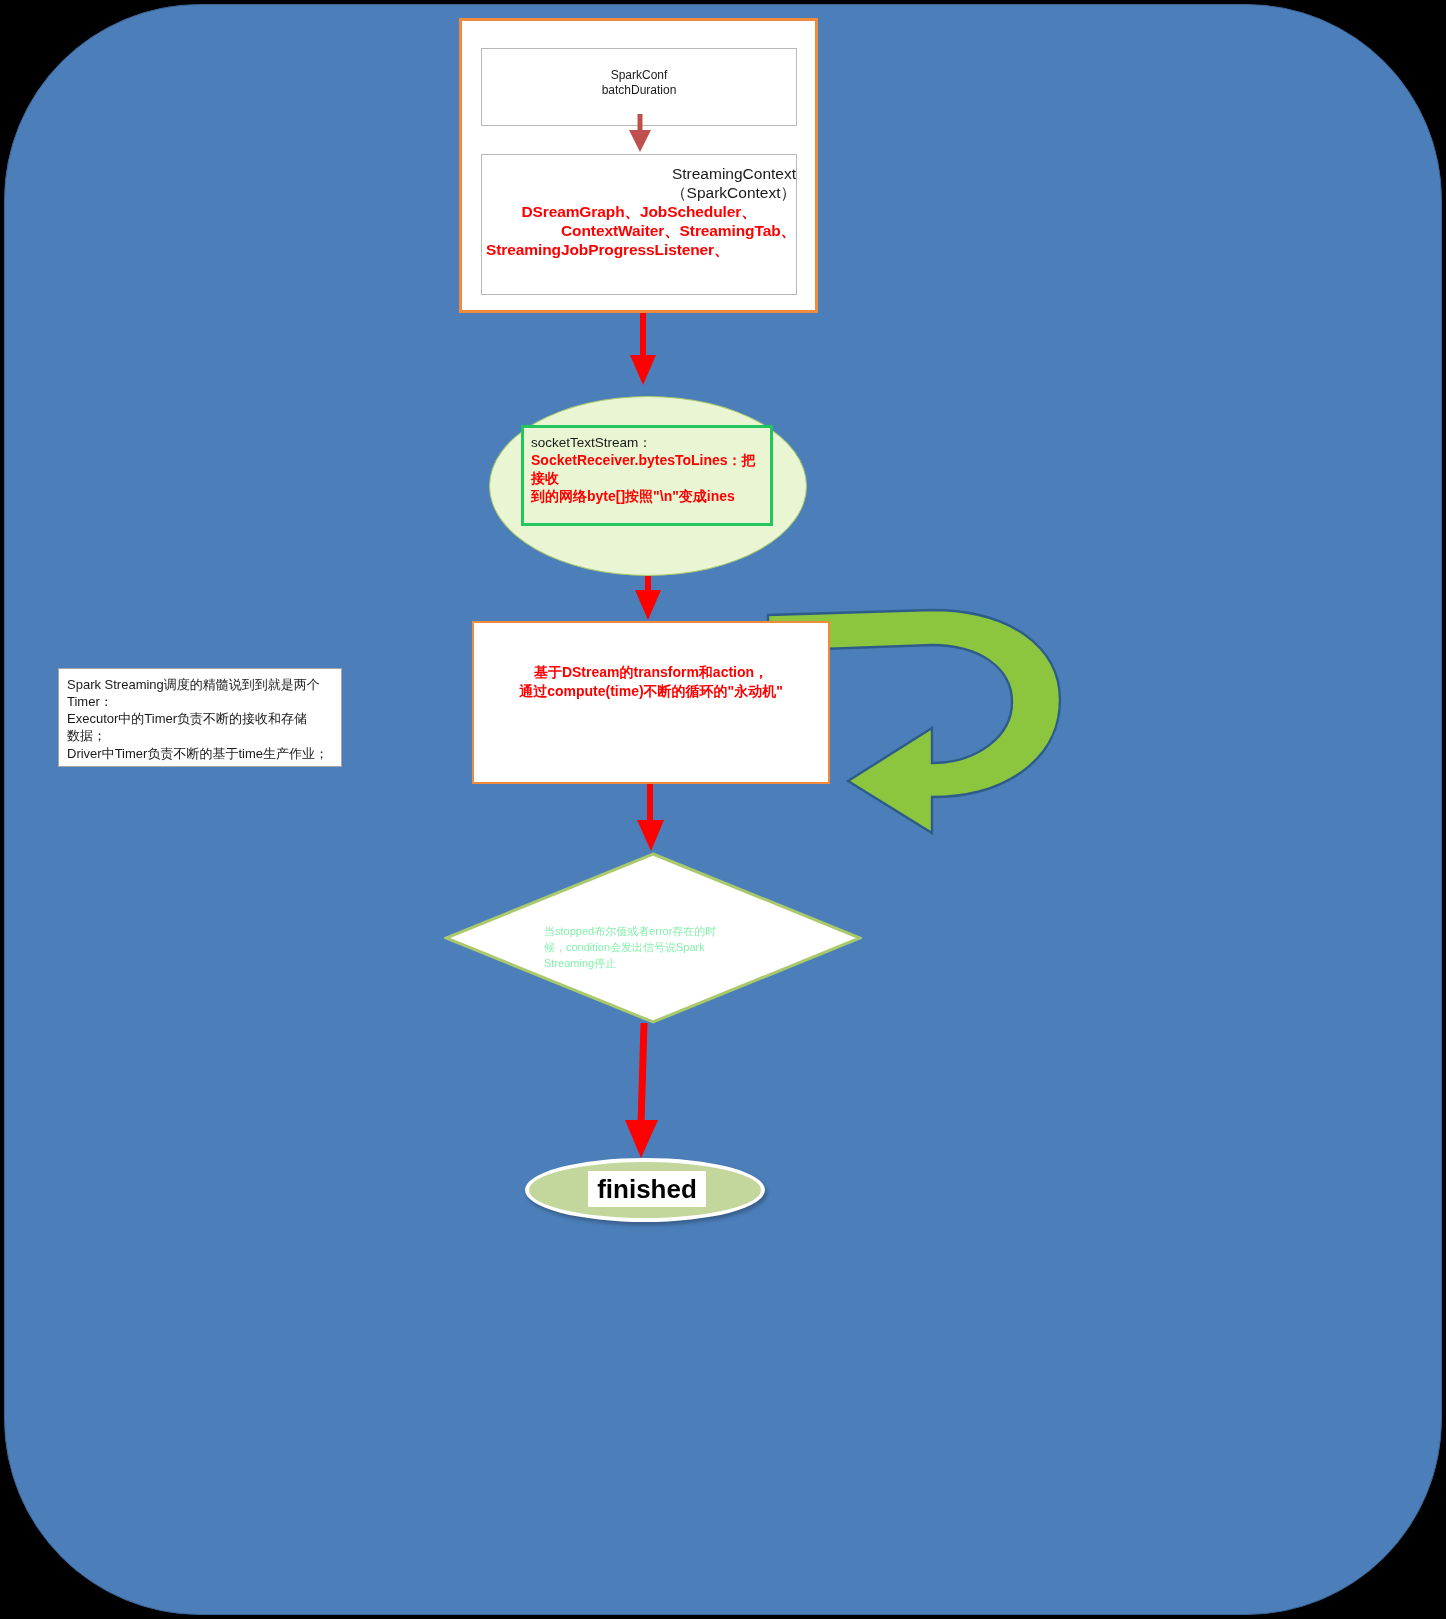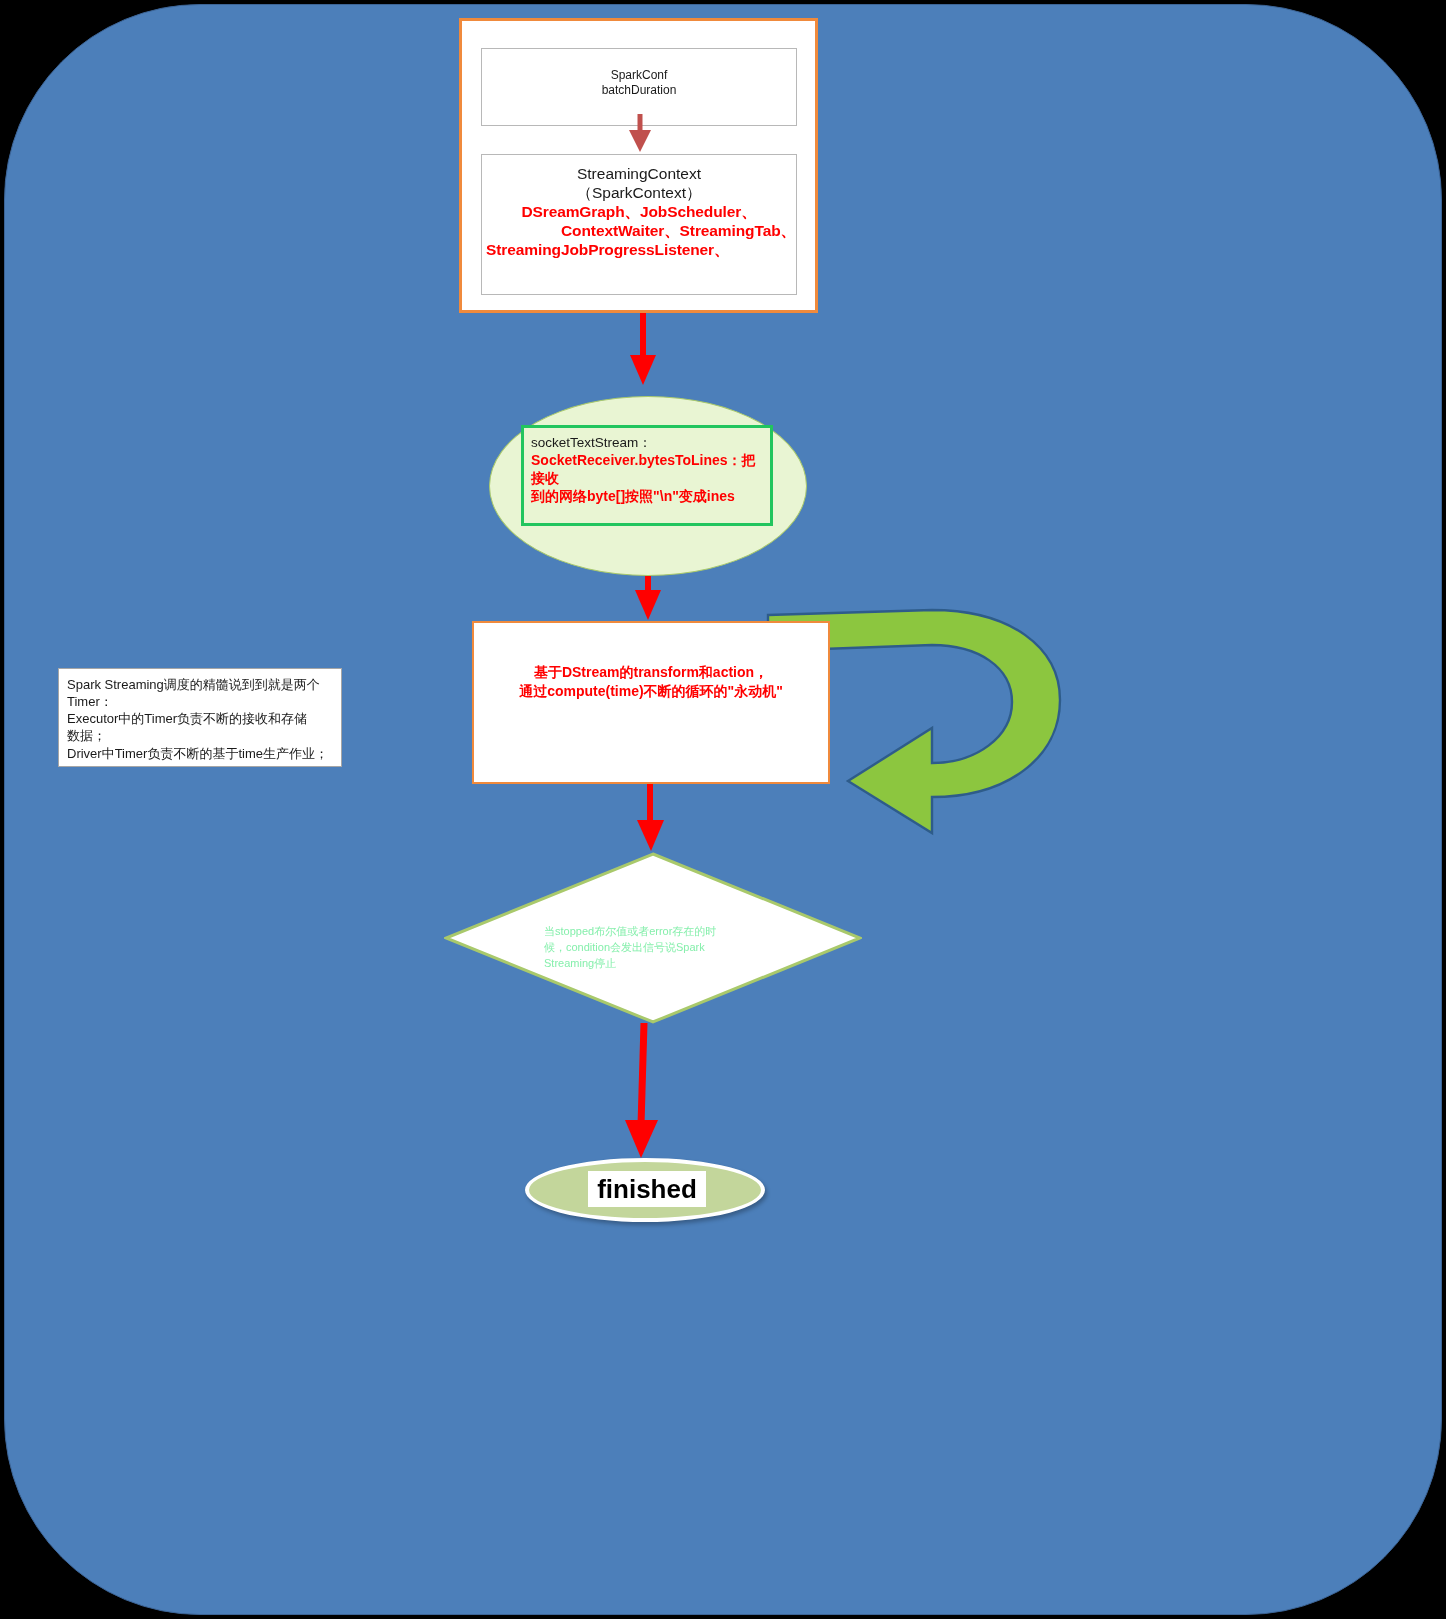--- a/index.html
+++ b/index.html
@@ -66,21 +66,21 @@
     width: 316px;
     height: 141px;
     background: #FFFFFF;
     border: 1px solid #B8B8B8;
     box-sizing: border-box;
     text-align: center;
     font-size: 15.5px;
     color: #1A1A1A;
     padding-top: 9px;
   }
-  #streamingcontext-box .black-line { line-height: 1.25; }
+  #streamingcontext-box .black-line { line-height: 1.25; text-align: right; }
   #streamingcontext-box .red-line {
     color: #FF0000;
     font-weight: bold;
     line-height: 1.22;
     letter-spacing: -0.1px;
   }
 
   
   #socket-ellipse {
     position: absolute;

